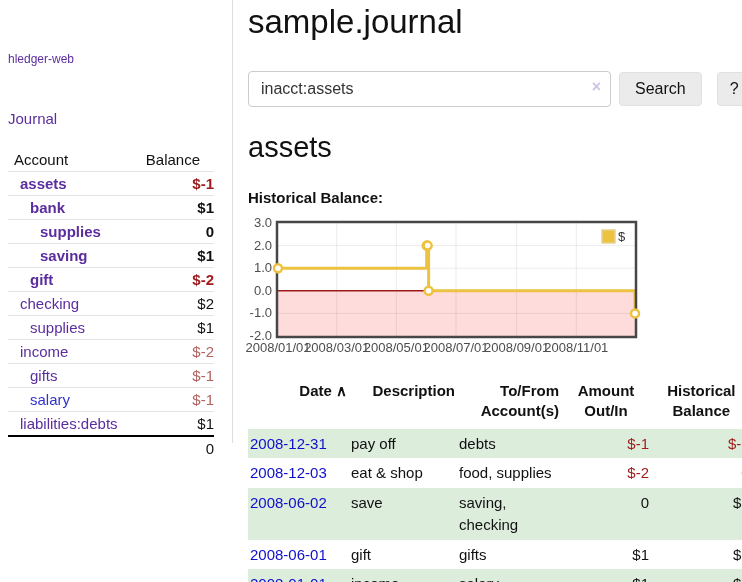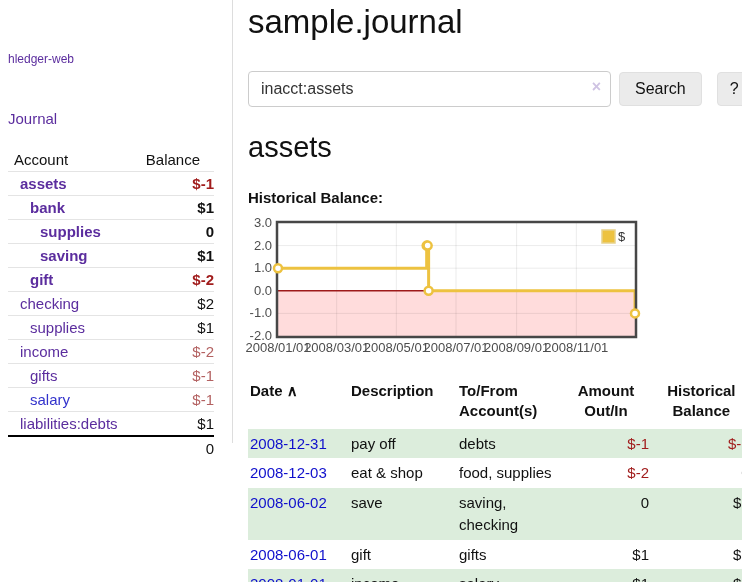--- a/index.html
+++ b/index.html
@@ -35,21 +35,21 @@
   .searchbox input{box-sizing:border-box;width:363px;height:36px;border:1px solid #ccc;border-radius:4px;padding:6px 30px 6px 12px;font-size:16px;color:#333;font-family:"Liberation Sans",sans-serif;outline:none;}
   .searchbox .clear{position:absolute;right:10px;top:7px;color:#cfc3e3;font-weight:bold;font-size:16px;cursor:pointer;}
   .btn{margin-left:8px;background:var(--button-bg);border:1px solid #e0e0e0;border-radius:4px;padding:7px 15px;font-size:16px;color:#111;font-family:"Liberation Sans",sans-serif;cursor:pointer;}
   .btn.help{margin-left:15px;padding:7px 12px;}
   h2.account-heading{font-size:29px;font-weight:400;margin:24px 0 0;}
   h3.chart-title{font-size:15px;font-weight:bold;margin:25px 0 12px;}
   #chart{width:400px;height:140px;}
   #chart svg{overflow:visible;}
 
   table.register{width:100%;border-collapse:collapse;margin-top:21px;font-size:15px;}
-  table.register th{font-weight:bold;text-align:left;vertical-align:top;padding:2px 2px 7px;line-height:1.35;}
+  table.register th{font-weight:bold;text-align:right;vertical-align:top;padding:2px 2px 7px;line-height:1.35;}
   table.register th.num{text-align:center;}
   table.register td{padding:4px 2px;vertical-align:top;line-height:1.45;}
   table.register tbody tr:nth-child(odd){background:var(--row-green);}
   td.num{text-align:right;}
   td.num.neg{color:var(--neg-strong);}
   a.datelink{color:var(--date-blue);text-decoration:none;}
   th.c-date{width:97px;}
   th.c-desc{width:104px;margin-left:14px;}
   th.c-acct{width:100px;}
   th.c-amt{width:86px;}

